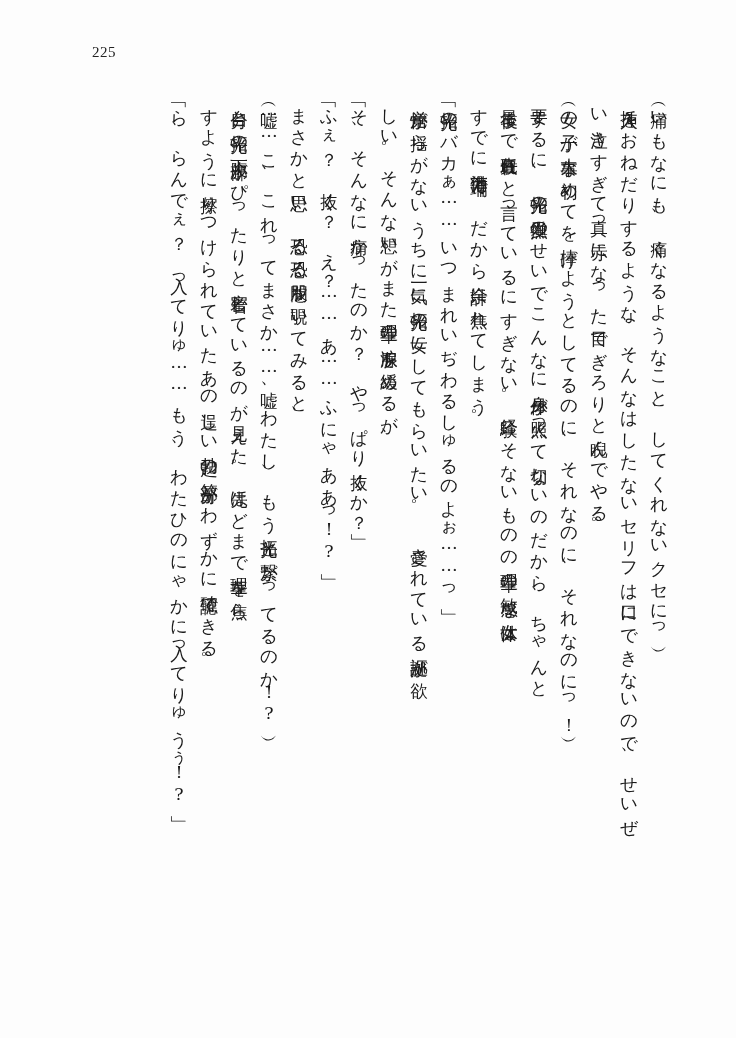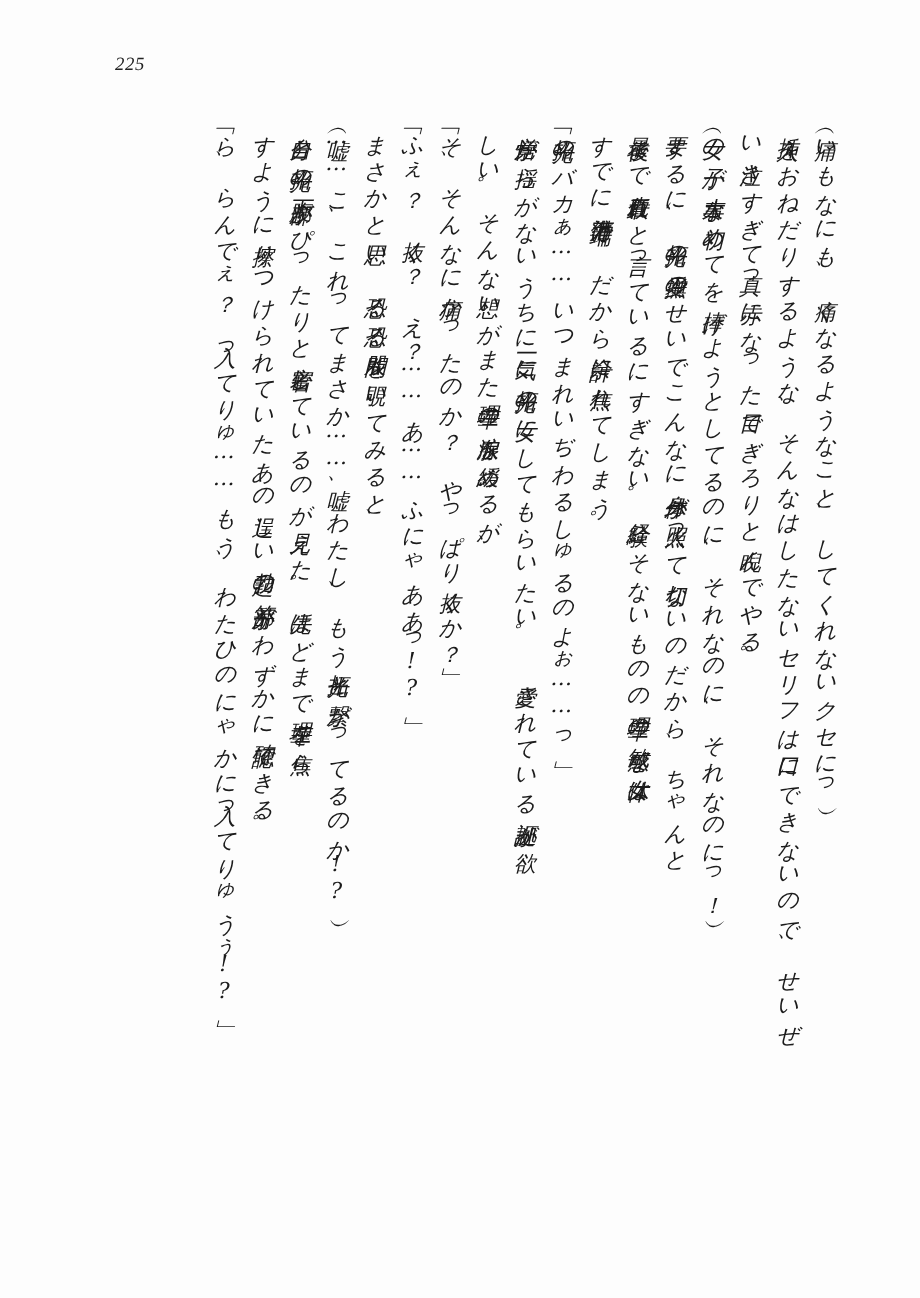--- a/index.html
+++ b/index.html
@@ -13,21 +13,20 @@
     font-family: "DejaVu Serif", serif;
     color: #1a1a1a;
     overflow: hidden;
   }
   .page {
     position: relative;
     width: 736px;
     height: 1038px;
     background: #fdfdfd;
     box-sizing: border-box;
-    font-style: italic;
   }
   .page-number {
     position: absolute;
     top: 44px;
     left: 92px;
     font-size: 15px;
     font-family: "Liberation Serif", serif;
     color: #222;
     letter-spacing: 0.5px;
   }

